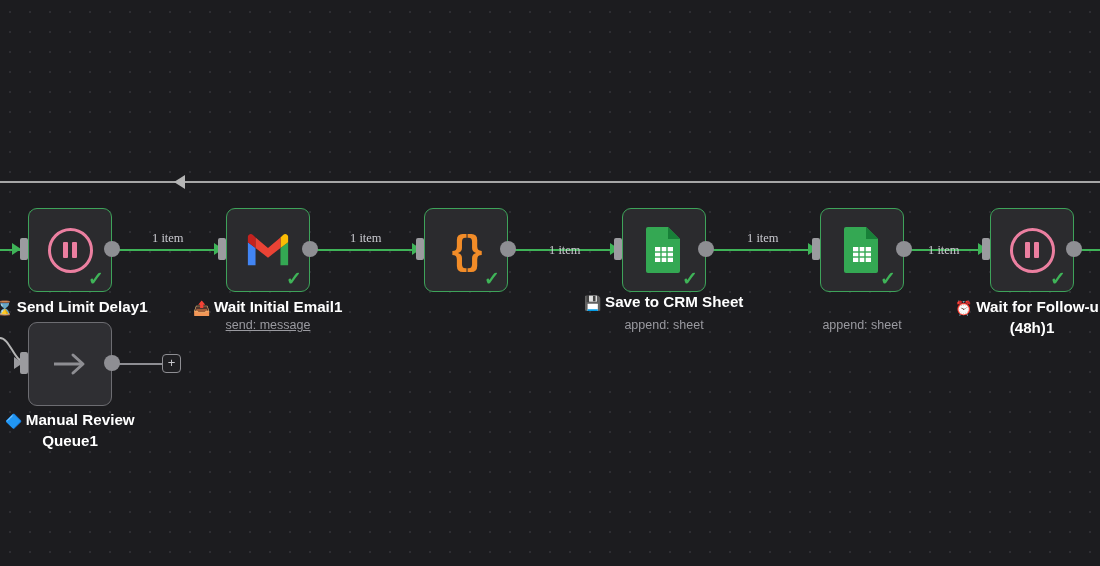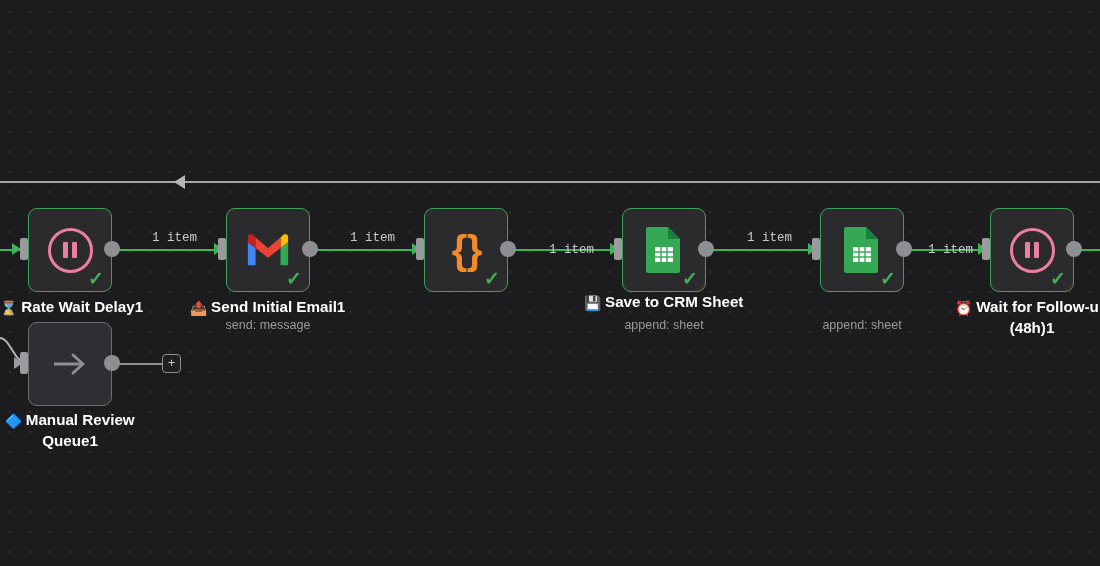--- a/index.html
+++ b/index.html
@@ -124,21 +124,21 @@
     position: absolute;
     height: 2px;
     background: #3fb458;
     top: 249px;
   }
   .wire.gray { background: #8e8e93; }
   .wire-label {
     position: absolute;
     color: #c9c9cf;
     font-size: 12.5px;
-    font-family: Liberation Mono, monospace;
+    font-family: Liberation Serif, serif;
     white-space: nowrap;
   }
 
   
   .plus-btn {
     position: absolute;
     width: 19px; height: 19px;
     border: 1.6px solid #8e8e93;
     border-radius: 4px;
     background: #1f1f22;
@@ -217,40 +217,40 @@
   <div class="node" style="left:28px; top:208px;">
     <div class="ic-pause">
         <i></i>
         <i></i>
       </div>
     <span class="check">✓</span>
   </div>
   <div class="port-in" style="left:20px; top:238px;"></div>
   <div class="port-out" style="left:104px; top:241px;"></div>
   <div class="node-label" style="left:-30px; top:297px; width:204px;">
-    <span class="emoji">⌛</span><span>Rate Wait Delay1</span>
+    <span class="emoji">⌛</span><span>Send Limit Delay1</span>
   </div>
 
   <div class="node" style="left:226px; top:208px;">
     <svg width="46" height="36" viewBox="0 0 48 36">
       <path d="M3 34 L3 8 L24 23 L45 8 L45 34 L37 34 L37 16 L24 26 L11 16 L11 34 Z" fill="none"></path>
       <path d="M3 34 V10 L11 16 V34 Z" fill="#4285f4"></path>
       <path d="M45 34 V10 L37 16 V34 Z" fill="#34a853"></path>
       <path d="M3 10 V4 A3 3 0 0 1 8 2 L11 5 V16 Z" fill="#c5221f"></path>
       <path d="M45 10 V4 A3 3 0 0 0 40 2 L37 5 V16 Z" fill="#fbbc04"></path>
       <path d="M11 5 L24 16 L37 5 V16 L24 26 L11 16 Z" fill="#ea4335"></path>
     </svg>
     <span class="check">✓</span>
   </div>
   <div class="port-in" style="left:218px; top:238px;"></div>
   <div class="port-out" style="left:302px; top:241px;"></div>
   <div class="node-label" style="left:168px; top:297px; width:200px;">
-    <span class="emoji">📤</span><span>Send Initial Email1</span>
-  </div>
-  <div class="node-sub" style="left:168px; top:318px; width:200px;">send: message</div>
+    <span class="emoji">📤</span><span>Wait Initial Email1</span>
+  </div>
+  <div class="node-sub" style="left:168px; top:318px; width:200px;text-decoration:underline;">send: message</div>
 
   <div class="node" style="left:424px; top:208px;">
     <span class="ic-braces">{ }</span>
     <span class="check">✓</span>
   </div>
   <div class="port-in" style="left:416px; top:238px;"></div>
   <div class="port-out" style="left:500px; top:241px;"></div>
 
   <div class="node" style="left:622px; top:208px;">
     <svg width="40" height="50" viewBox="0 0 40 50">

